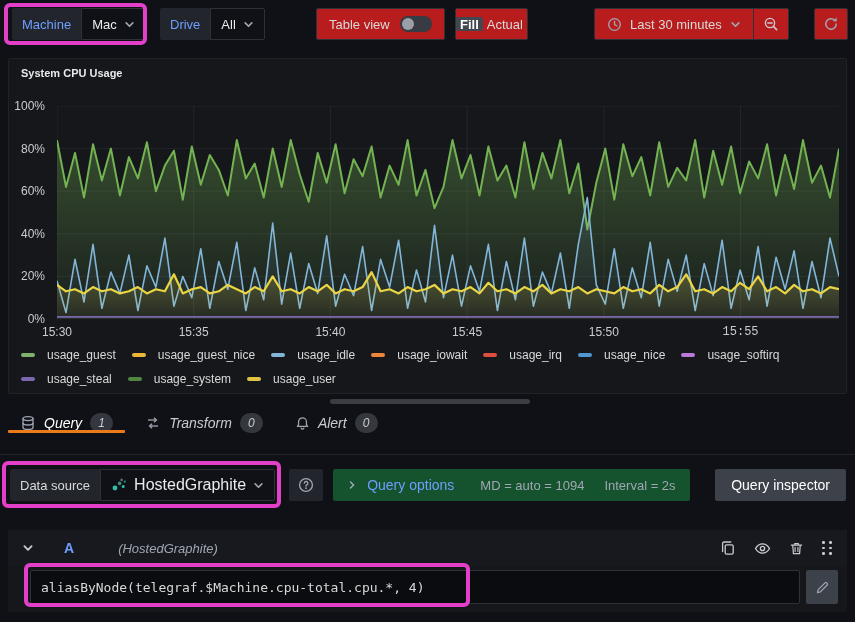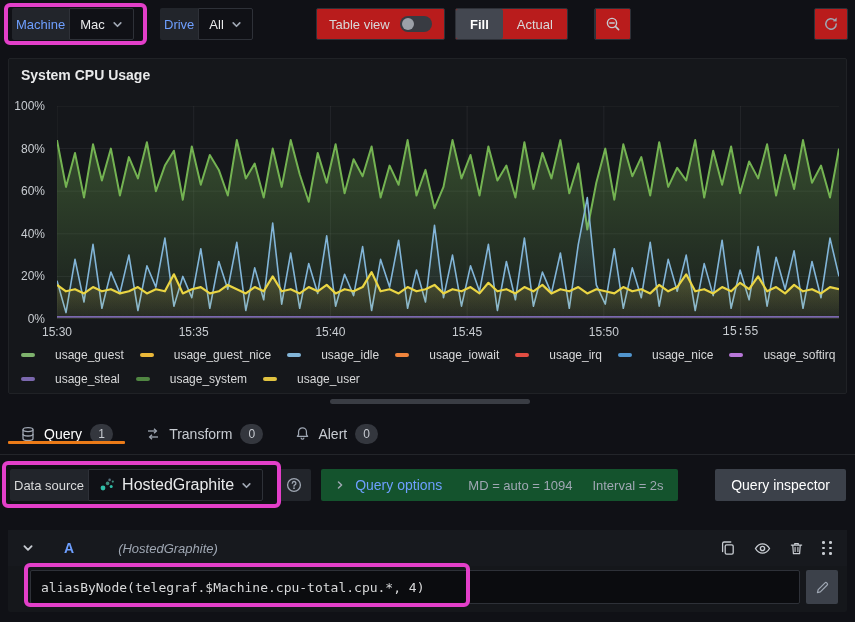--- a/index.html
+++ b/index.html
@@ -6,70 +6,70 @@
   html,body { background:#101116; }
   #screen {
     position:relative; width:855px; height:622px; overflow:hidden;
     background:#101116; font-family:"Liberation Sans", sans-serif;
     color:#D8D9DA; font-size:13px;
   }
   .abs { position:absolute; }
 
   
   .chip {
-    height:32px; display:inline-flex; align-items:center; padding:0 4px;
+    height:32px; display:inline-flex; align-items:center; padding:0 10px;
     background:#22252B; border-radius:2px 0 0 2px; font-weight:500;
   }
   .chip.blue { color:#6E9FFF; }
   .dropdown {
     height:32px; display:inline-flex; align-items:center; gap:7px; padding:0 10px;
     background:#101116; border:1px solid #2E3138; border-radius:0 2px 2px 0;
     color:#E9EAEB; font-weight:500; cursor:pointer;
   }
   .icon { display:inline-flex; align-items:center; justify-content:center; color:#9FA7B3; }
   .chev { color:#9FA7B3; }
 
   .groupbox {
     height:32px; display:inline-flex; align-items:center;
     border:1px solid #2E3138; border-radius:2px; background:#b91c1c;
   }
   .toggle-track { width:32px; height:16px; background:#383B42; border-radius:9px; position:relative; margin-left:10px; cursor:pointer; }
   .toggle-knob { position:absolute; left:2px; top:2px; width:12px; height:12px; border-radius:50%; background:#9BA0A8; }
 
-  .seg { height:30px; display:flex; align-items:center; padding:0 14px; color:#D8D9DA; cursor:pointer; }
+  .seg { height:14px; display:flex; align-items:center; padding:0 4px; color:#D8D9DA; cursor:pointer; }
   .seg.active { background:#434750; border-radius:2px; color:#FFFFFF; font-weight:600; }
 
   .timebtn { display:flex; align-items:center; gap:8px; padding:0 12px; height:30px; cursor:pointer; color:#D8D9DA; font-weight:500;}
   .vdiv { width:1px; height:30px; background:#2E3138; }
   .sqbtn { width:34px; height:30px; display:flex; align-items:center; justify-content:center; cursor:pointer; color:#C7CBD1;}
 
   
   #panel {
     left:8px; top:58px; width:839px; height:336px;
     background:#15171B; border:1px solid #202226; border-radius:2px;
   }
-  #panel-title { left:12px; top:8px; font-size:14px; font-weight:600; color:#E9EAEB; }
+  #panel-title { left:12px; top:8px; font-size:11px; font-weight:600; color:#E9EAEB; }
   #y-axis { left:0; top:47px; width:40px; height:213px; }
   .ytick { position:absolute; right:4px; transform:translateY(-50%); font-size:12px; color:#C9CDD2; }
   #chart-svg { position:absolute; left:48px; top:47px; }
   #x-axis { left:48px; top:266px; width:782px; height:16px; }
   .xtick { position:absolute; transform:translateX(-50%); font-size:12px; color:#C9CDD2; white-space:nowrap; }
   #chart-legend {
     left:12px; top:286px; width:820px; display:flex; flex-wrap:wrap;
     column-gap:16px; row-gap:4px; line-height:20px;
   }
-  .legend-item { display:inline-flex; align-items:center; gap:20px; cursor:pointer; }
+  .legend-item { display:inline-flex; align-items:center; gap:12px; cursor:pointer; }
   .legend-swatch { width:14px; height:4px; border-radius:2px; display:inline-block; }
   .legend-label { font-size:12px; color:#D8D9DA; }
 
   
   #panel-scrollbar { left:330px; top:399px; width:200px; height:5px; background:#3A3D44; border-radius:3px; cursor:pointer;}
 
   
-  #tabs { left:0; top:413px; width:855px; height:42px; border-bottom:1px solid #23252A; display:flex; align-items:center; padding-left:8px; gap:8px;}
+  #tabs { left:0; top:413px; width:855px; height:42px; border-bottom:1px solid #23252A; display:flex; align-items:flex-start; padding-left:8px; gap:8px;font-style:italic;}
   .tab { position:relative; display:flex; align-items:center; gap:8px; padding:0 12px; cursor:pointer; color:#C7CBD1; font-size:14px; }
   .tab .tab-label { color:#C7CBD1; font-weight:500; }
   .tab.active .tab-label { color:#FFFFFF; }
   .tab.active::after { content:""; position:absolute; left:0; right:0; bottom:0; height:3px; background:#EB7B18; border-radius:1px;}
   .badge { min-width:23px; height:20px; padding:0 7px; background:#34373E; border-radius:10px; display:flex; align-items:center; justify-content:center; font-size:12px; color:#C7CBD1;}
 
   
   #ds-row { left:10px; top:469px; width:836px; height:32px; display:flex; align-items:center; }
   #ds-dropdown { min-width:168px; }
   #help-btn { width:34px; height:32px; margin-left:14px; background:#22252B; border-radius:2px; display:flex; align-items:center; justify-content:center; cursor:pointer; }
@@ -139,20 +139,34 @@
         <span class="toggle-knob"></span>
       </span>
   </div>
 
   <div class="abs groupbox" style="left:455px; top:8px;">
     <span class="seg active">Fill</span>
     <span class="seg">Actual</span>
   </div>
 
   <div class="abs groupbox" style="left:594px; top:8px;">
+    <span class="timebtn">
+      <span class="icon">
+        <svg width="15" height="15" viewBox="0 0 16 16">
+            <circle cx="8" cy="8" r="6.2" fill="none" stroke="currentColor" stroke-width="1.4"></circle>
+            <polyline points="8,4.5 8,8.2 10.6,9.6" fill="none" stroke="currentColor" stroke-width="1.4" stroke-linecap="round"></polyline>
+          </svg>
+      </span>
+      <span>Last 30 minutes</span>
+      <span class="icon chev">
+        <svg width="11" height="11" viewBox="0 0 10 10">
+            <polyline points="2,3.5 5,6.6 8,3.5" fill="none" stroke="currentColor" stroke-width="1.5" stroke-linecap="round" stroke-linejoin="round"></polyline>
+          </svg>
+      </span>
+    </span>
     <span class="vdiv"></span>
     <span class="sqbtn">
       <svg width="16" height="16" viewBox="0 0 16 16">
           <circle cx="7" cy="7" r="4.6" fill="none" stroke="currentColor" stroke-width="1.4"></circle>
           <line x1="10.4" y1="10.4" x2="13.6" y2="13.6" stroke="currentColor" stroke-width="1.6" stroke-linecap="round"></line>
           <line x1="4.8" y1="7" x2="9.2" y2="7" stroke="currentColor" stroke-width="1.4" stroke-linecap="round"></line>
         </svg>
     </span>
   </div>
 

